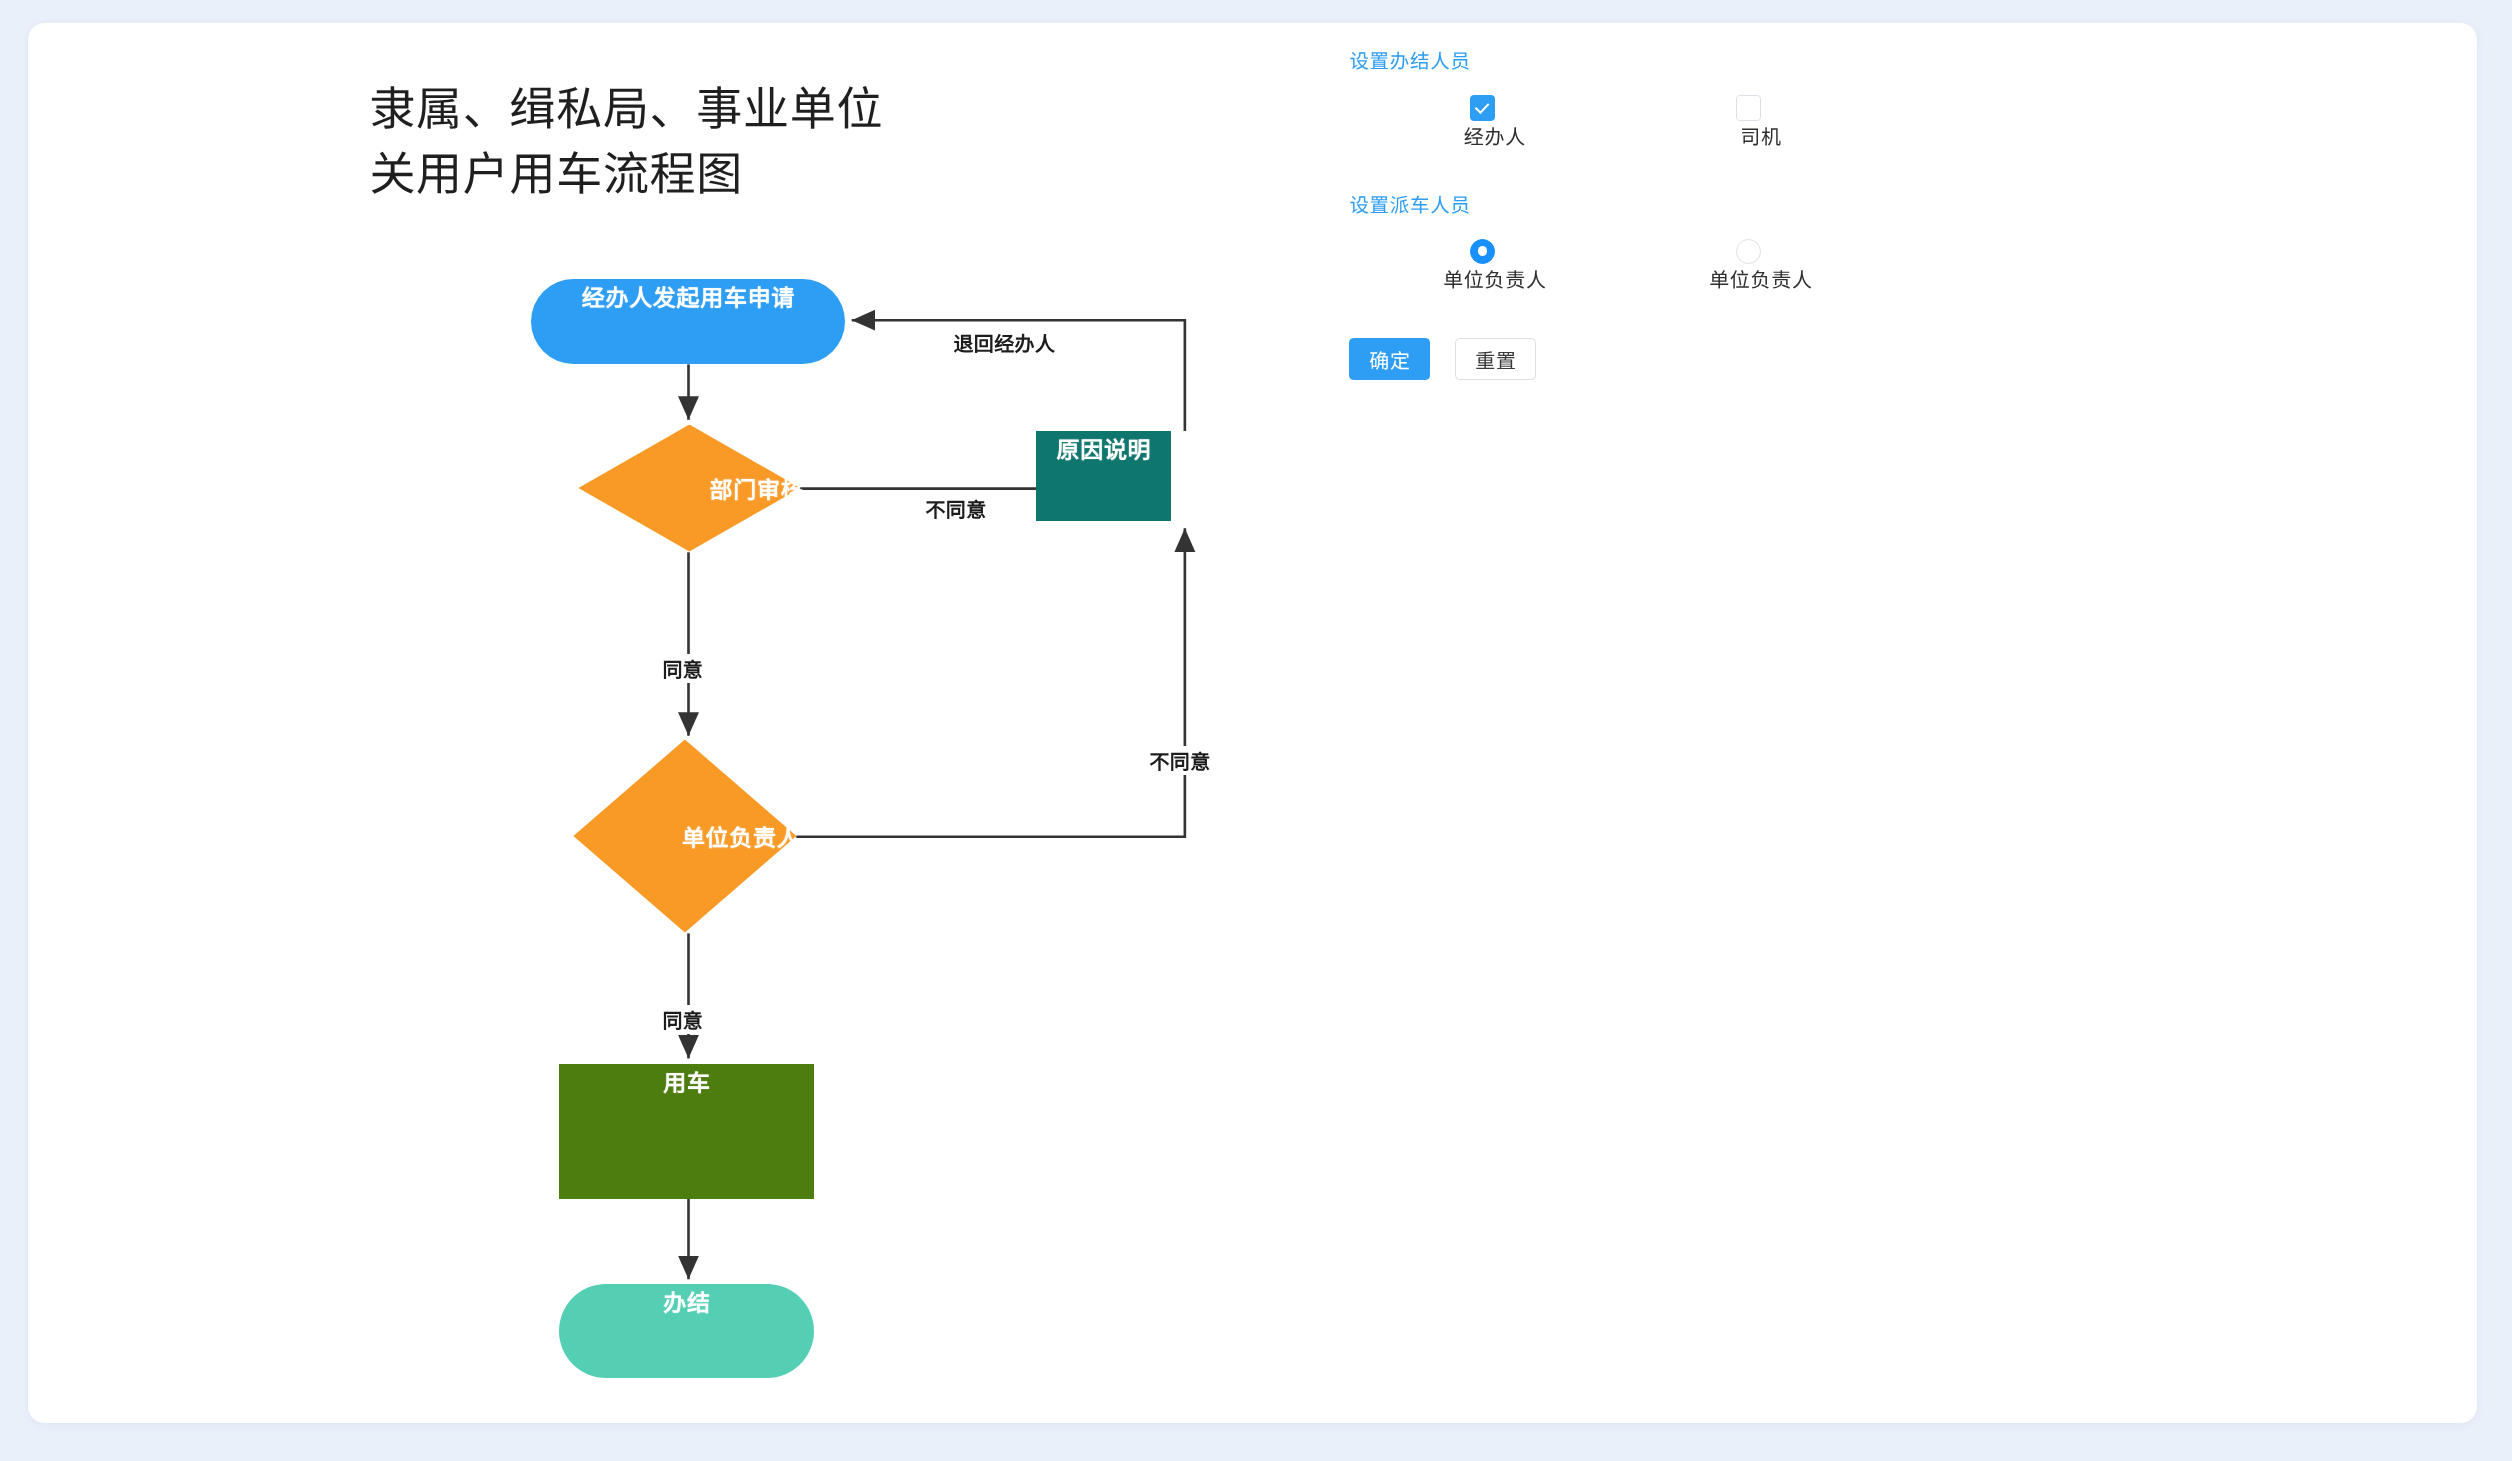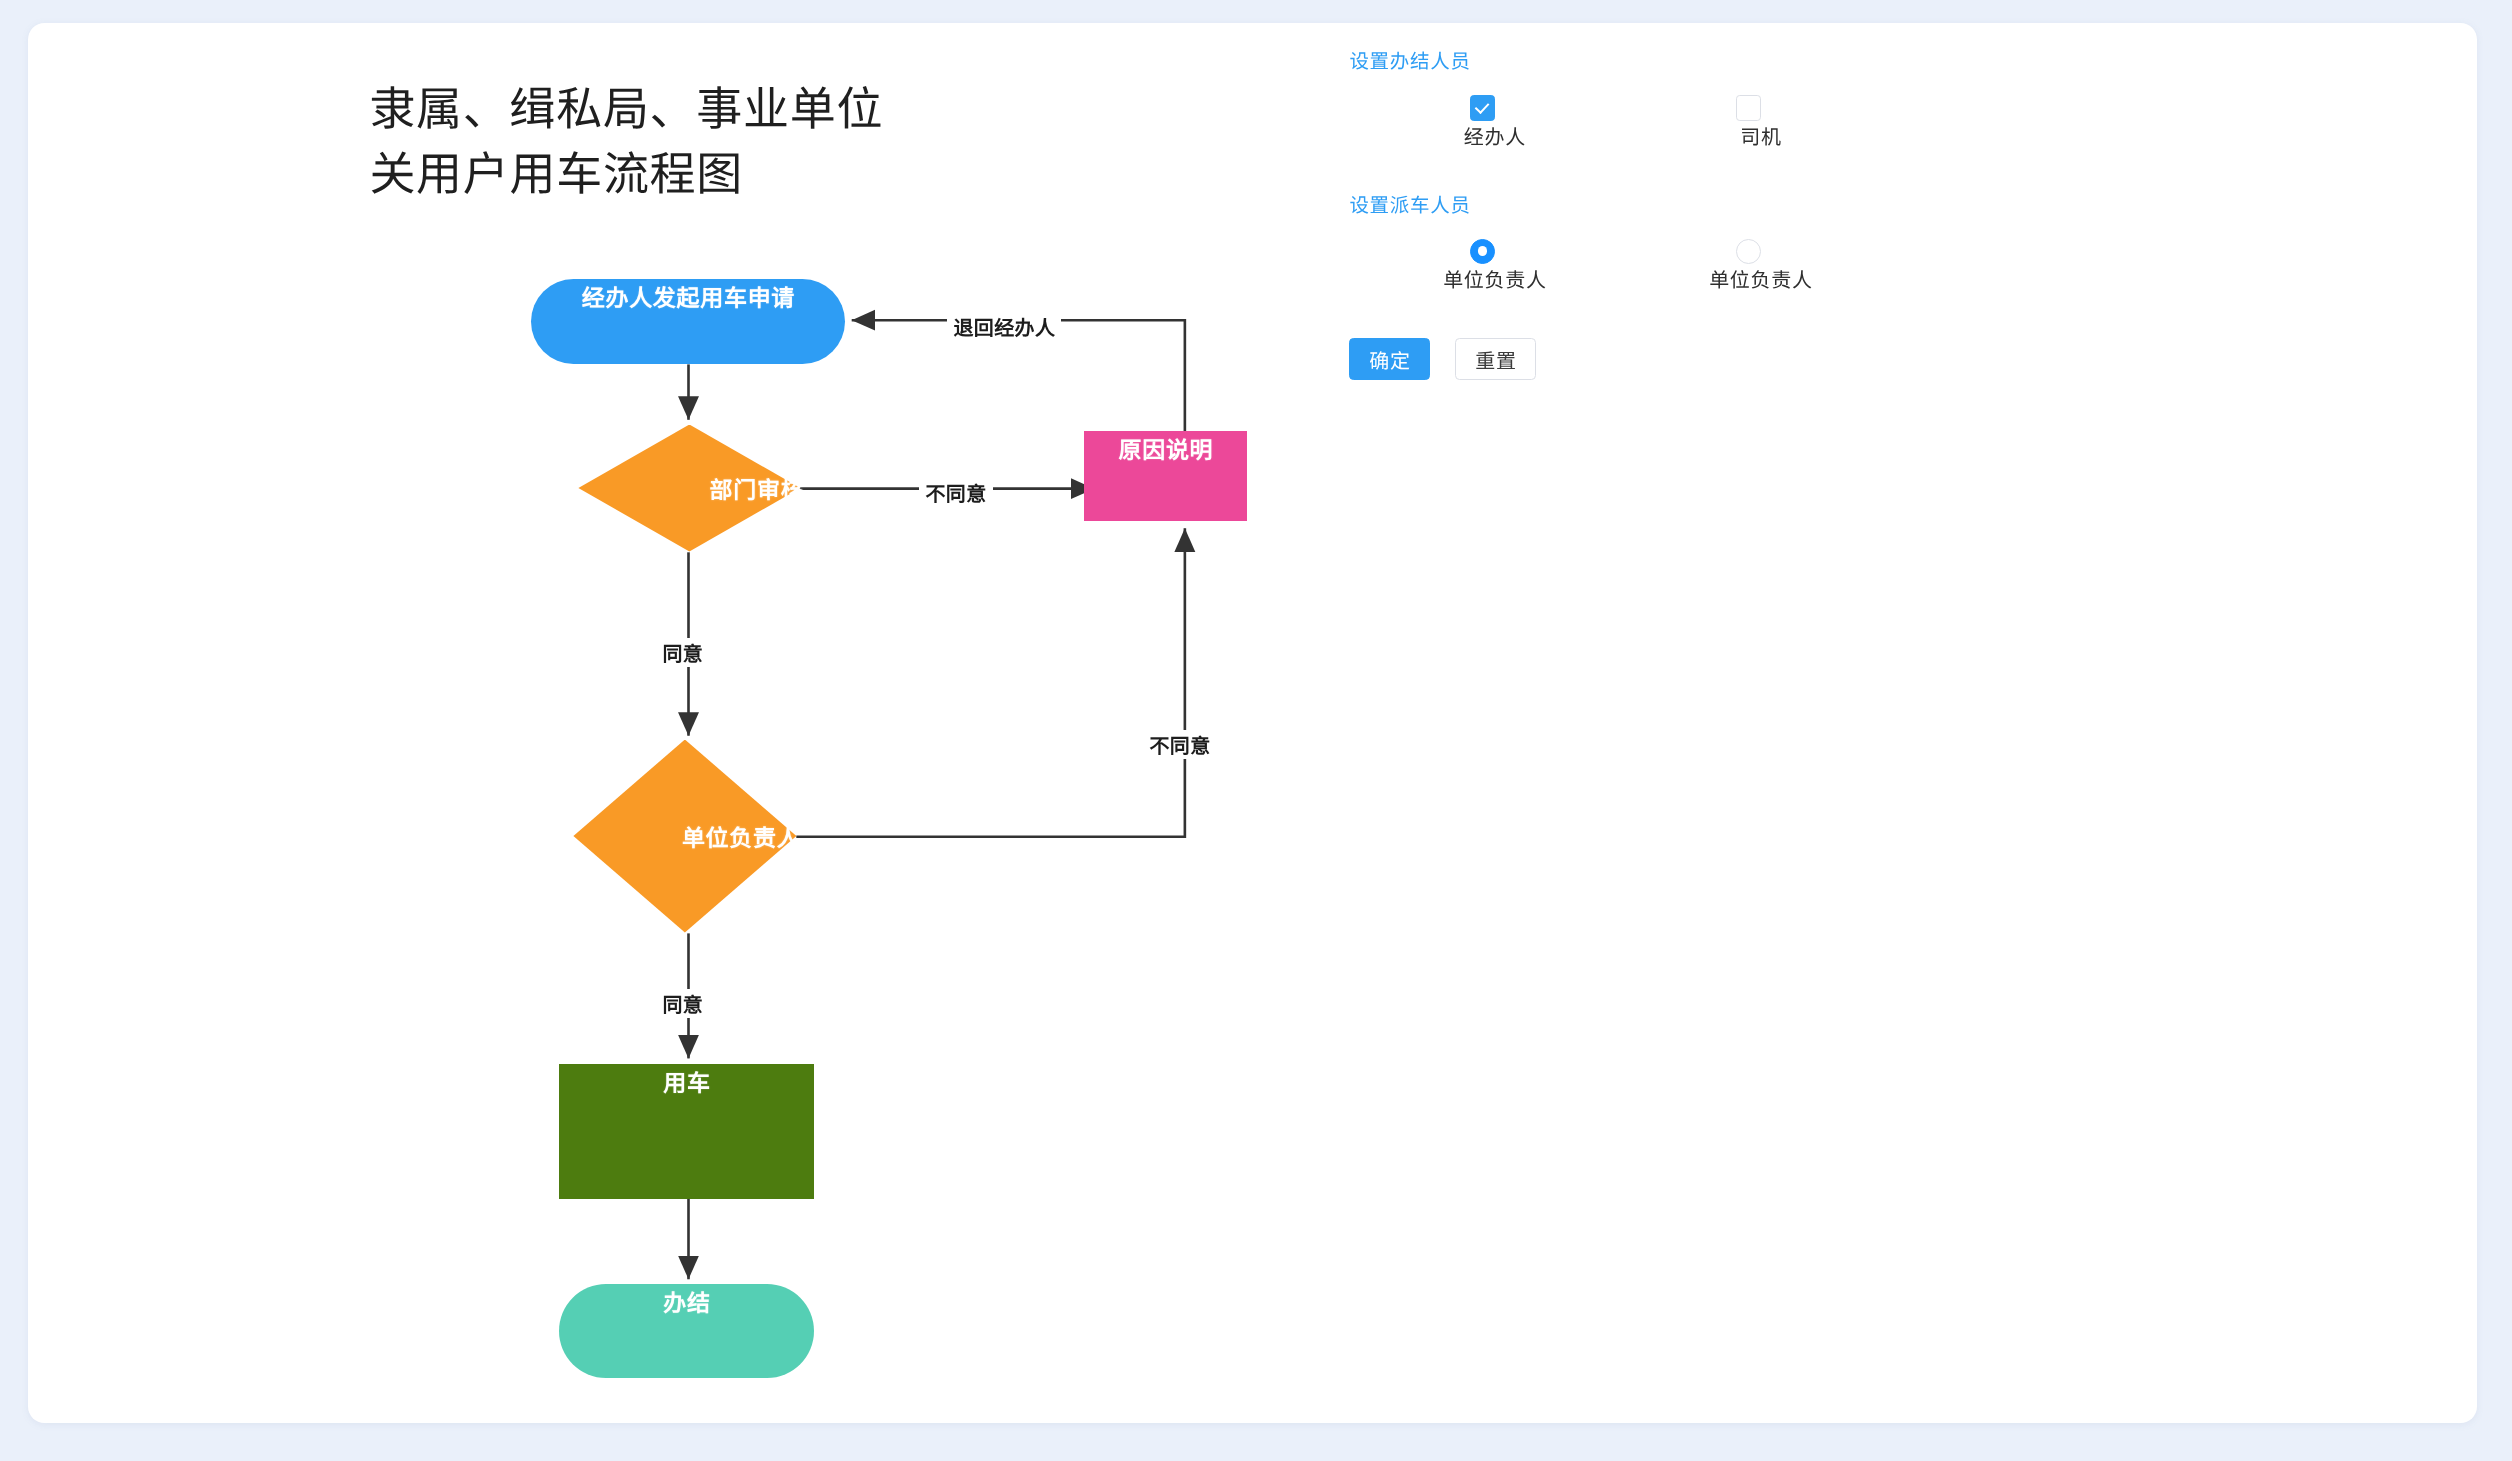--- a/index.html
+++ b/index.html
@@ -116,25 +116,25 @@
   }
   #node-leader {
     left: 545px;
     top: 717px;
     width: 223px;
     height: 193px;
   }
 
   
   #node-reason {
-    left: 1056px;
+    left: 1008px;
     top: 408px;
-    width: 163px;
+    width: 135px;
     height: 90px;
-    background: #ec4899;
+    background: #0f766e;
     overflow: visible;
   }
 
   
   #node-usecar {
     left: 531px;
     top: 1041px;
     width: 255px;
     height: 135px;
     background: #4d7c0f;
@@ -153,20 +153,21 @@
   
   .edge-label {
     position: absolute;
     color: #1d1d1d;
     font-size: 20px;
     font-weight: bold;
     letter-spacing: 0.4px;
     white-space: nowrap;
     background: #ffffff;
     padding: 0 6px;
+    margin-top: 16px;
   }
   #label-return  { left: 919px; top: 289px; }
   #label-reject1 { left: 891px; top: 455px; }
   #label-agree1  { left: 628px;  top: 615px; }
   #label-reject2 { left: 1115px; top: 707px; }
   #label-agree2  { left: 628px;  top: 966px; }
 
   
   #settings-panel {
     position: absolute;

